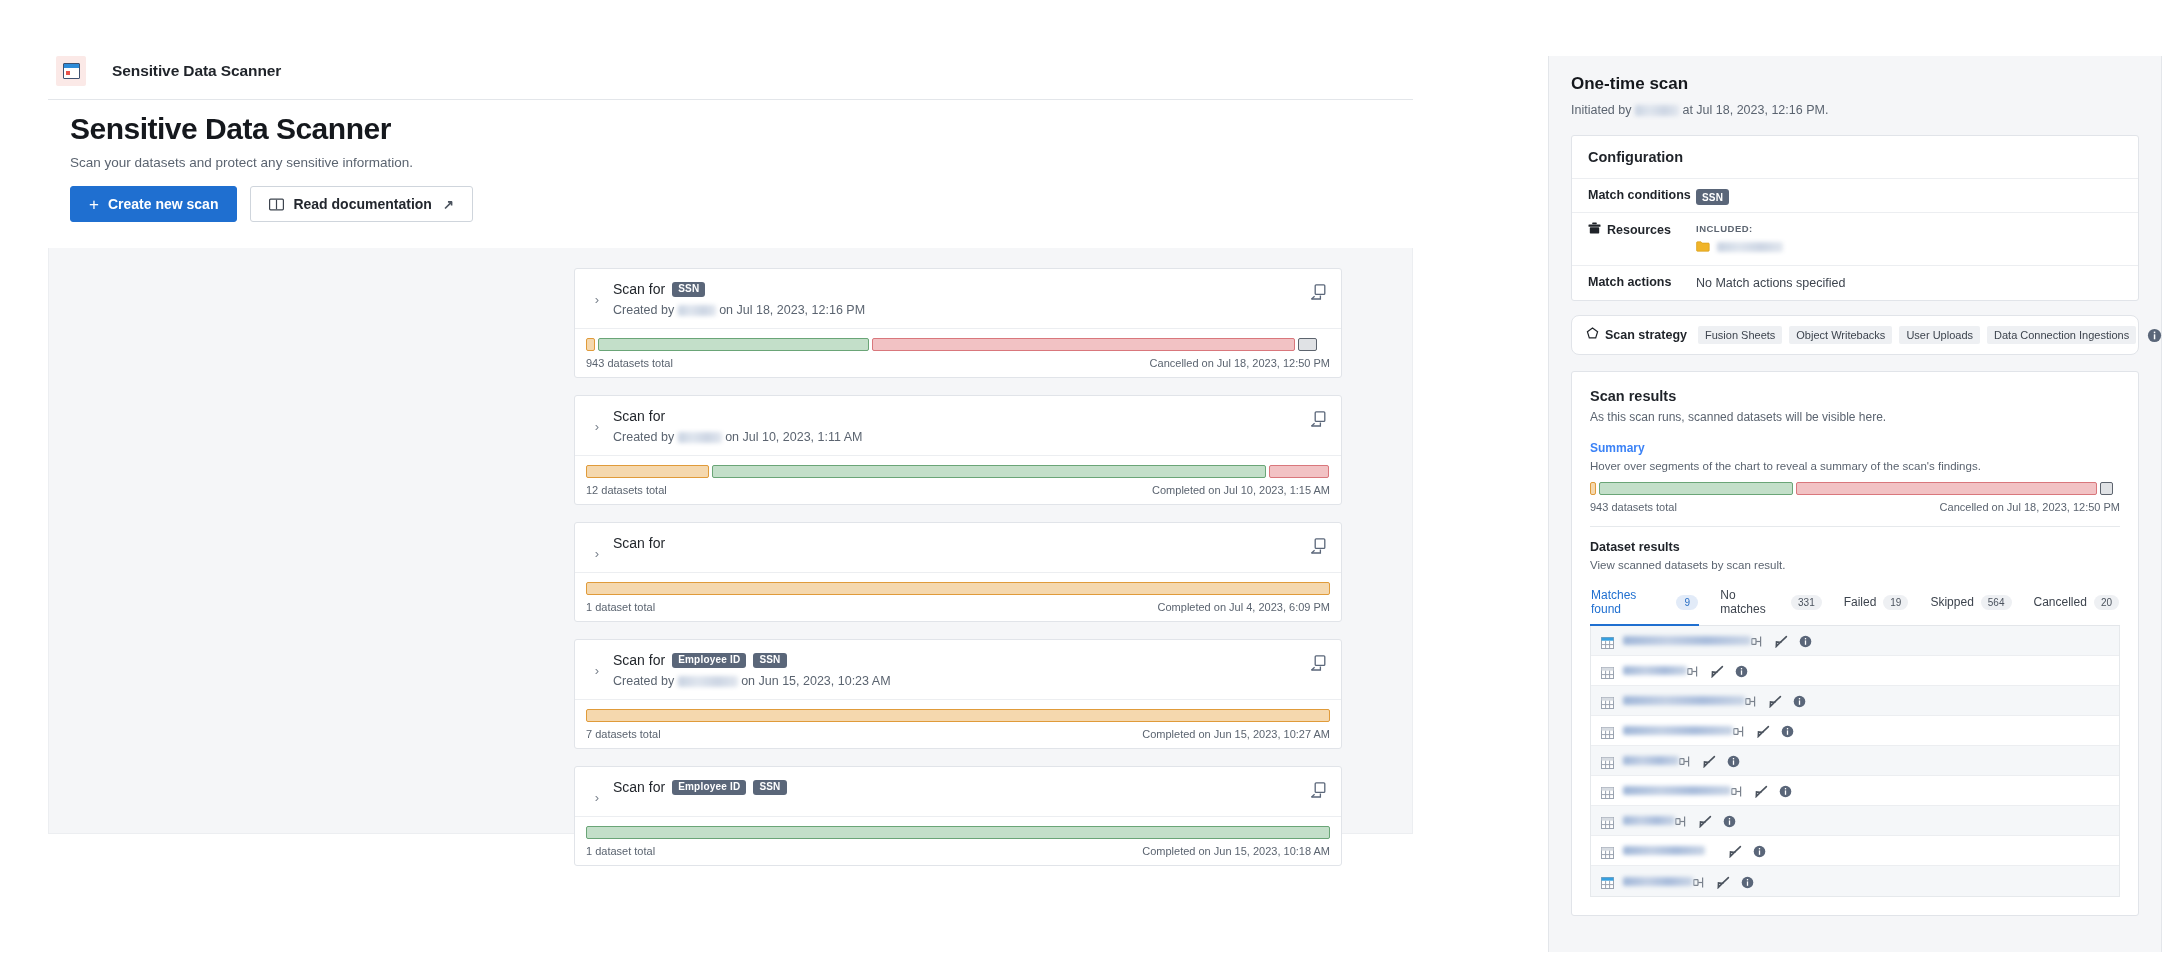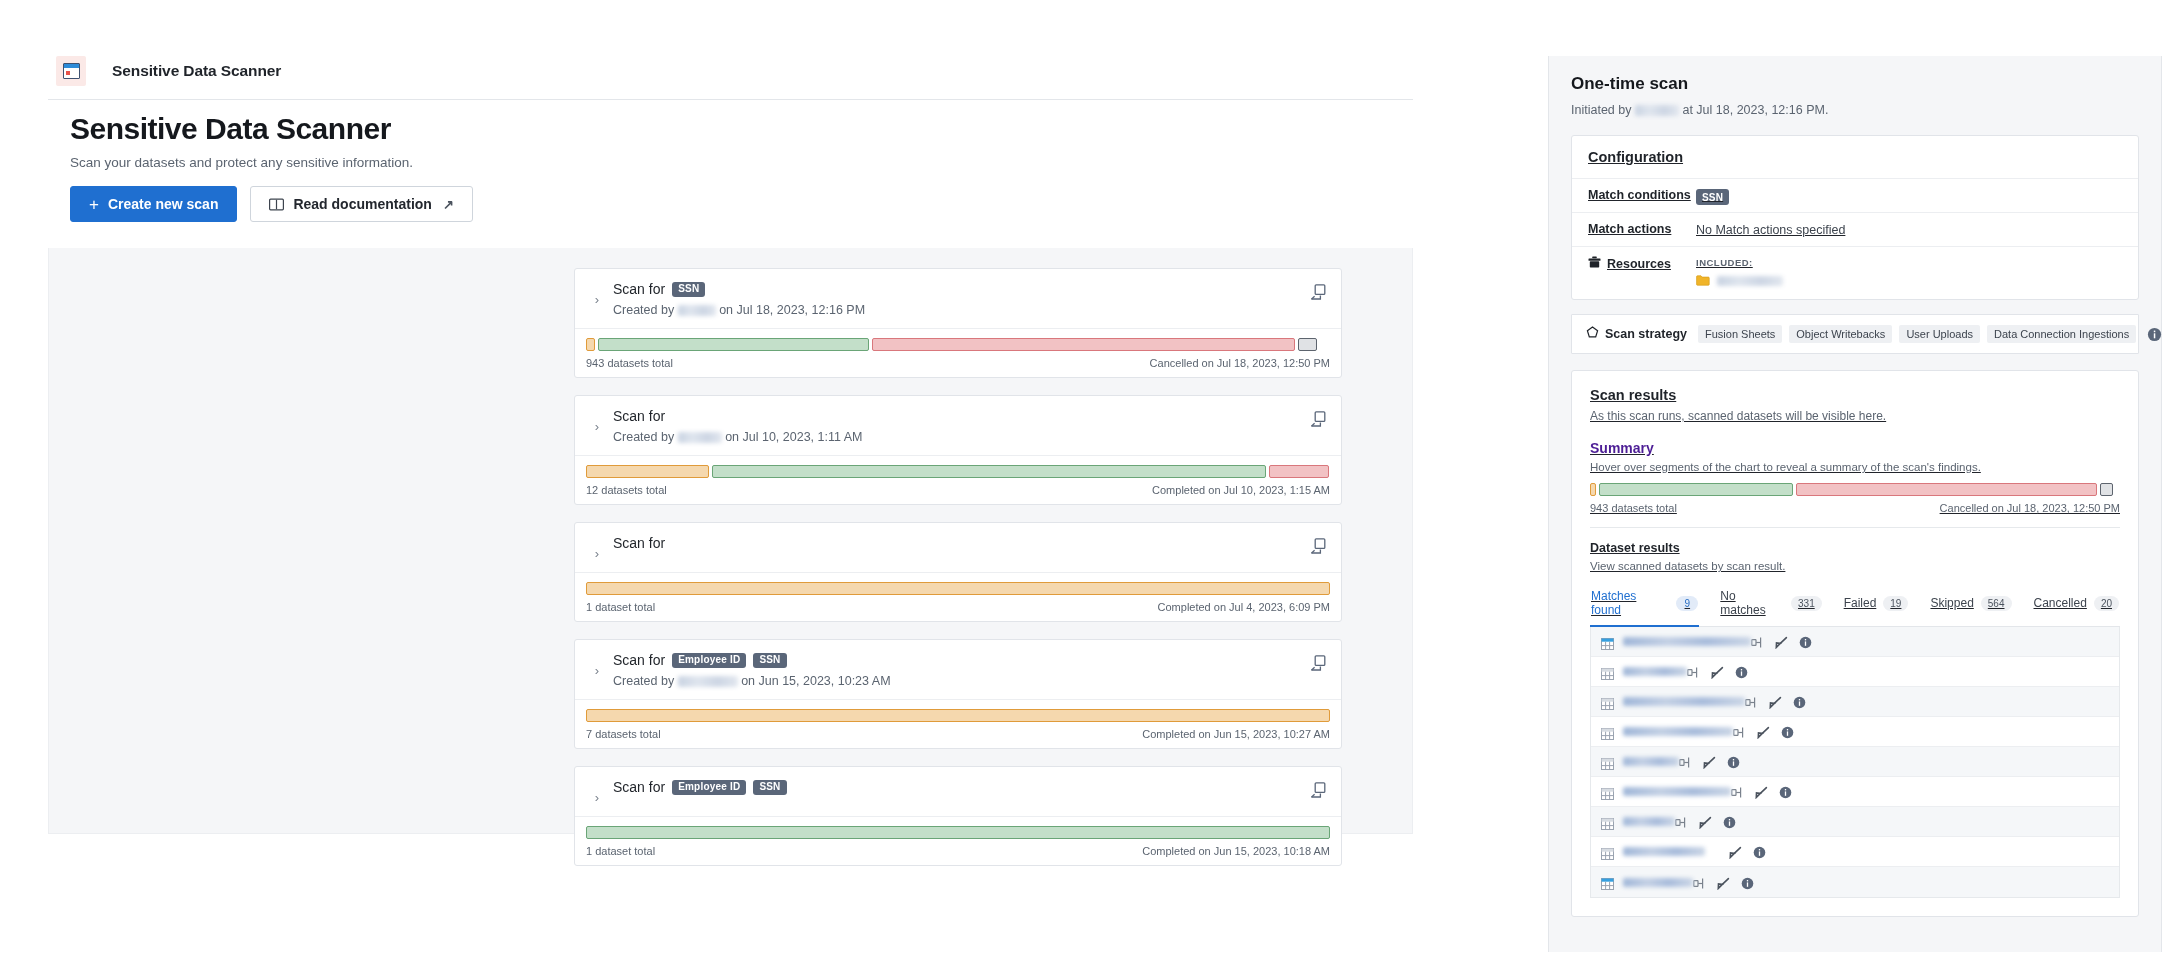--- a/index.html
+++ b/index.html
@@ -145,21 +145,20 @@
     border-left: 1px solid #e3e6ea;
     border-right: 1px solid #e3e6ea;
     padding: 18px 22px 0 22px;
   }
   .rp-title { font-size: 17px; font-weight: 700; color: #15181d; }
   .rp-sub { margin-top: 9px; font-size: 12.5px; color: #5b6470; }
 
   .card {
     background: #fff; border: 1px solid #e1e4e9; border-radius: 3px;
     margin-top: 18px;
-    text-decoration: underline;
   }
   .card-title {
     font-size: 14.5px; font-weight: 700; color: #1f2329;
     padding: 13px 16px; border-bottom: 1px solid #eceef1;
   }
   .kv-row {
     display: flex; align-items: flex-start;
     padding: 9px 16px; border-bottom: 1px solid #eceef1;
     font-size: 12.5px; min-height: 34px;
   }
@@ -170,40 +169,40 @@
   }
   .kv-val { color: #3d444e; padding-top: 1px; }
   .included-label {
     font-size: 9.5px; font-weight: 700; color: #5b6470;
     letter-spacing: 0.5px; text-transform: uppercase;
   }
   .folder-row { margin-top: 7px; display: flex; align-items: center; gap: 7px; }
   .folder-icon { width: 14px; height: 11px; }
 
   .strategy-card {
-    background: #fff; border: 1px solid #e1e4e9; border-radius: 1px;
+    background: #fff; border: 1px solid #e1e4e9; border-radius: 8px;
     margin-top: 14px; display: flex; align-items: center;
     padding: 10px 14px; gap: 11px;
   }
   .strategy-label {
     font-size: 12.5px; font-weight: 700; color: #1f2329;
     display: flex; align-items: center; gap: 6px; white-space: nowrap;
   }
   .chip {
     background: #eef0f3; color: #3d444e; font-size: 11px;
     padding: 3px 7px; border-radius: 2px; white-space: nowrap;
   }
   .info-icon { margin-left: auto; width: 15px; height: 15px; flex: 0 0 15px; }
 
   .results-card { margin-top: 16px; padding: 16px 0 18px 0; }
   .results-head { padding: 0 18px; }
   .results-title { font-size: 14.5px; font-weight: 700; color:#1f2329; }
   .results-sub { margin-top: 6px; font-size: 12px; color: #5b6470; }
   .summary-block { padding: 0 18px; margin-top: 17px; }
-  .summary-title { font-size: 14px; font-weight: 700; color: #4c1d95; }
+  .summary-title { font-size: 12px; font-weight: 700; color: #3b82f6; }
   .summary-sub { margin-top: 5px; font-size: 11.5px; color: #5b6470; }
   .summary-bar { margin-top: 10px; }
   .hr { height: 1px; background: #e6e9ec; margin: 13px 18px 0 18px; }
   .ds-block { padding: 13px 18px 0 18px; }
   .ds-title { font-size: 12.5px; font-weight: 700; color: #1f2329; }
   .ds-sub { margin-top: 5px; font-size: 11.5px; color: #5b6470; }
 
   .result-tabs {
     display: flex; gap: 20px; margin: 12px 18px 0 18px;
     border-bottom: 1px solid #e3e6ea;
@@ -442,25 +441,20 @@
   <div class="card">
     <div class="card-title">Configuration</div>
 
     <div class="kv-row">
       <div class="kv-key">Match conditions</div>
       <div class="kv-val">
         <span class="pill">SSN</span>
       </div>
     </div>
 
-    <div class="kv-row">
-      <div class="kv-key">Match actions</div>
-      <div class="kv-val">No Match actions specified</div>
-    </div>
-
     <div class="kv-row" style="padding-bottom:13px;">
       <div class="kv-key">
         <span>
           <svg width="13" height="12" viewBox="0 0 13 12" fill="#1f2329">
             <rect x="0.5" y="2.6" width="12" height="2.2" rx="0.5"></rect>
             <rect x="1.8" y="5.2" width="9.4" height="6.2" rx="0.7"></rect>
             <rect x="4.2" y="0.6" width="4.6" height="1.6" rx="0.6"></rect>
           </svg>
         </span>
         <span>Resources</span>
@@ -470,20 +464,25 @@
         <div class="folder-row">
           <span class="folder-icon">
             <svg width="14" height="11" viewBox="0 0 14 11">
               <path d="M0.6 1.6a0.8 0.8 0 0 1 0.8-0.8h3.6l1.2 1.3h6.2a0.8 0.8 0 0 1 0.8 0.8v6.5a0.8 0.8 0 0 1-0.8 0.8H1.4a0.8 0.8 0 0 1-0.8-0.8z" fill="#f0b429" stroke="#d99e18" stroke-width="0.7"></path>
             </svg>
           </span>
           <span class="redact" style="width:66px;height:10px;"></span>
         </div>
       </div>
     </div>
+
+    <div class="kv-row">
+      <div class="kv-key">Match actions</div>
+      <div class="kv-val">No Match actions specified</div>
+    </div>
   </div>
 
   <div class="strategy-card">
     <div class="strategy-label">
       <span>
         <svg width="13" height="13" viewBox="0 0 13 13" fill="none" stroke="#1f2329" stroke-width="1.2">
           <path d="M6.5 1 11.6 4.7 9.7 10.9H3.3L1.4 4.7z"></path>
         </svg>
       </span>
       <span>Scan strategy</span>

